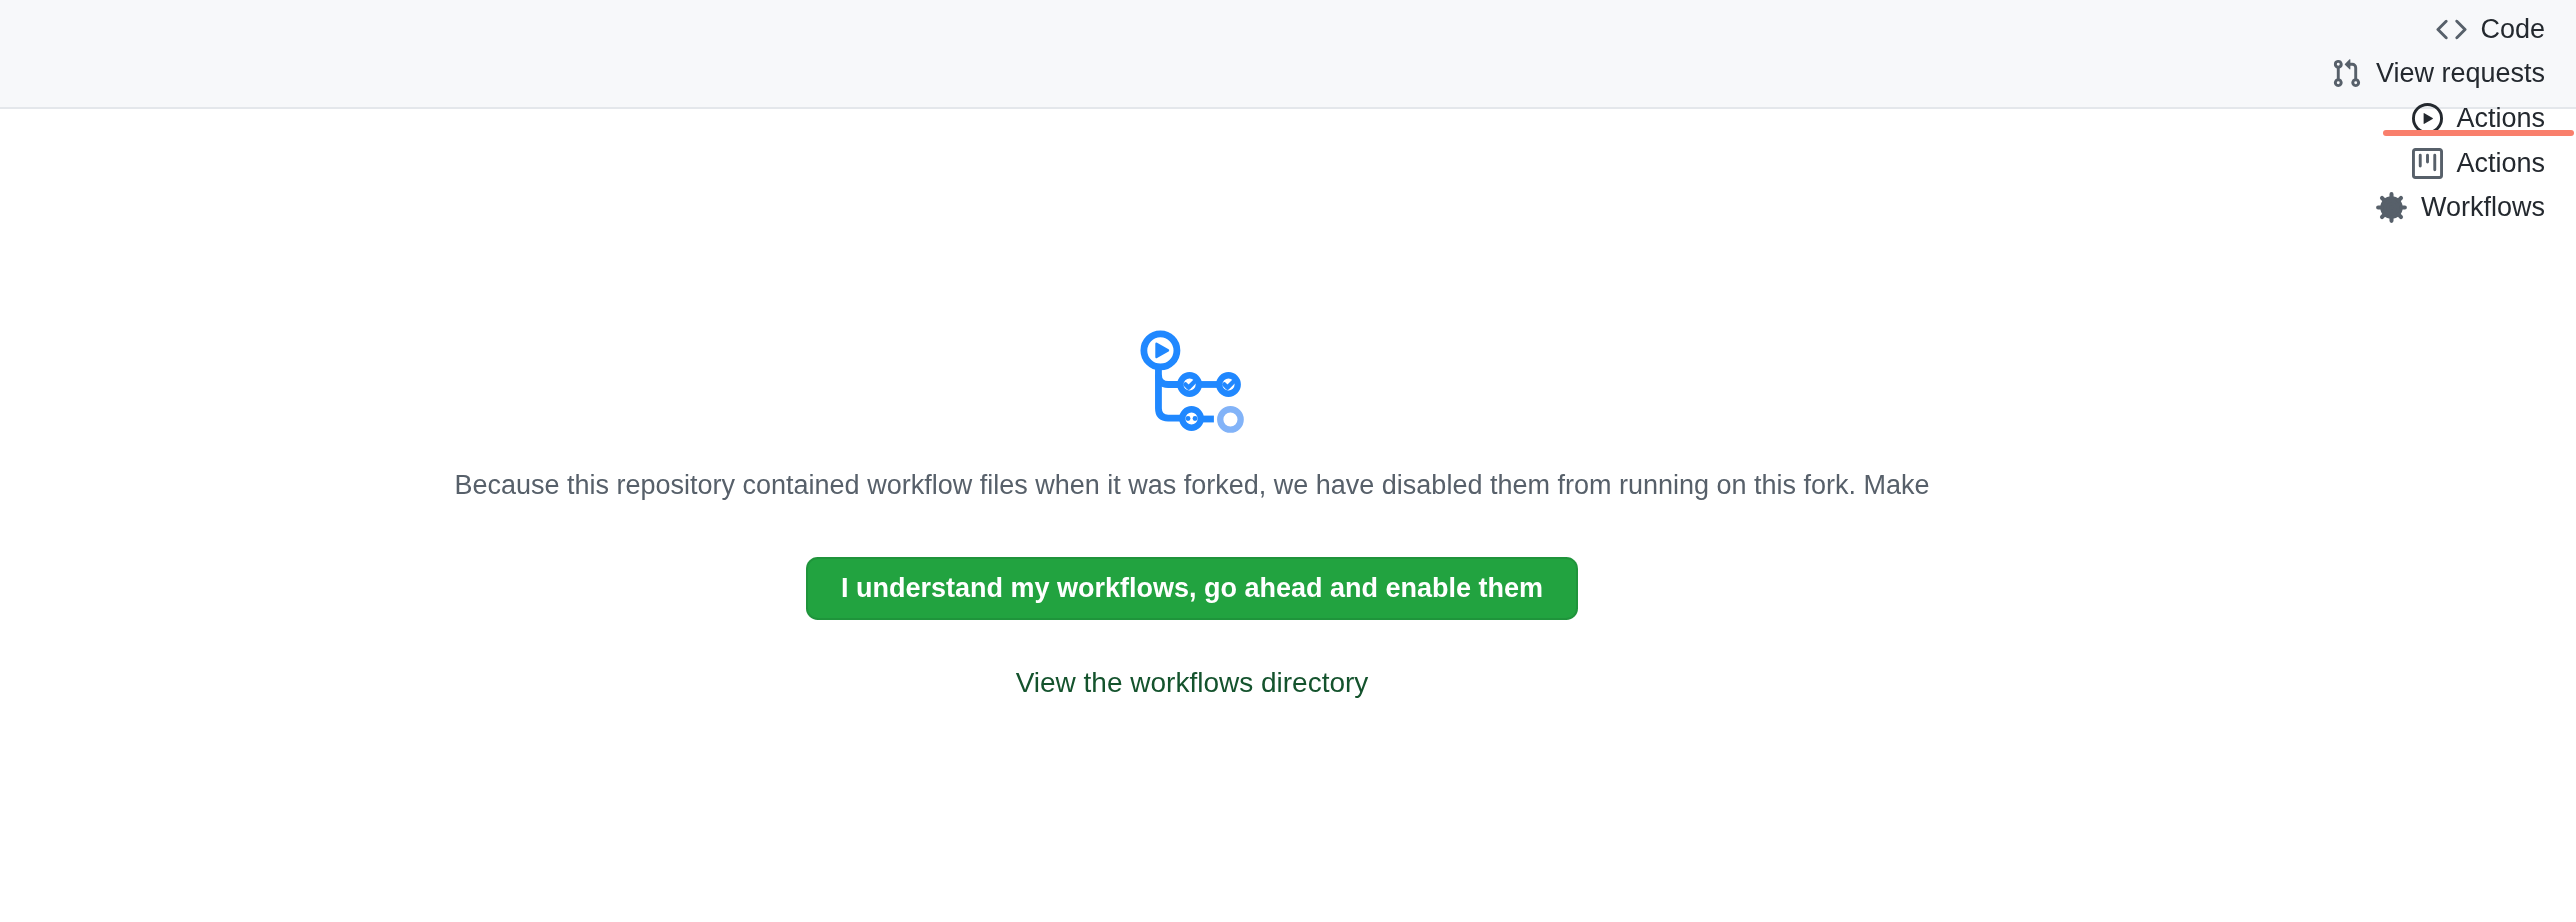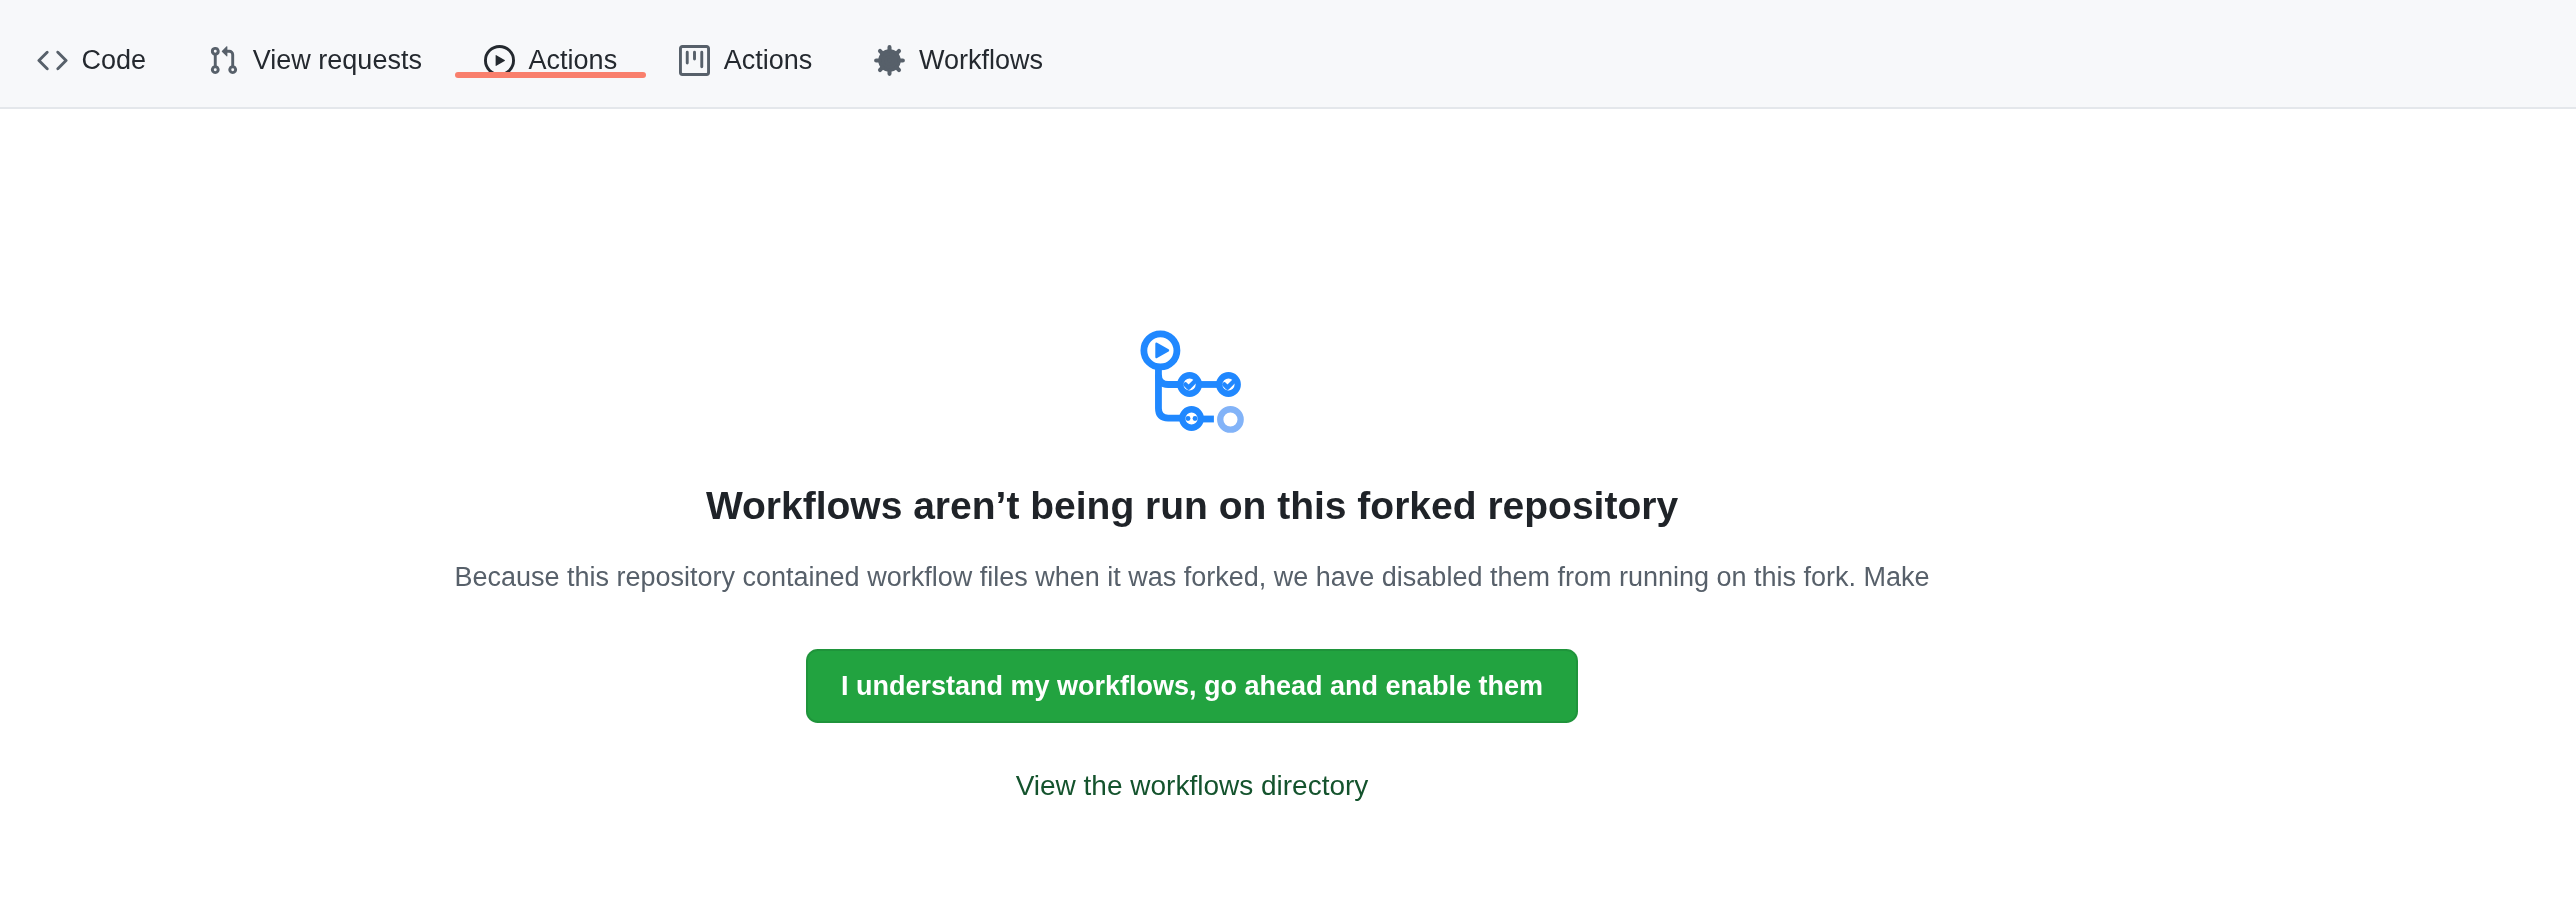--- a/index.html
+++ b/index.html
@@ -4,22 +4,23 @@
 <style>
   * { margin:0; padding:0; box-sizing:border-box; }
   html,body { width:2576px; height:923px; background:#ffffff; overflow:hidden;
               font-family:"Liberation Sans","DejaVu Sans",sans-serif; }
 
   
   .repo-nav {
     width:100%; height:109px;
     background:#f7f8fa;
     border-bottom:2px solid #e4e7eb;
-    display:flex; align-items:center;
+    display:flex; align-items:flex-end;
     padding-left:5.9px;
+    flex-direction:column;
   }
   .tab {
     position:relative;
     display:flex; align-items:center; gap:13.7px;
     padding:13.7px 31px 0 31px;
     font-size:27px; line-height:1;
     color:#24292f; text-decoration:none;
     cursor:pointer; white-space:nowrap;
   }
   .tab .ticon { display:flex; align-items:center; }
@@ -42,21 +43,21 @@
     color:#1f2328; text-align:center;
   }
   .bs-desc {
     margin-top:27px;
     font-size:27px; line-height:42px;
     color:#57606a; text-align:center;
   }
   .bs-desc span { display:block; }
   .bs-button {
     margin-top:51px;
-    height:74px; padding:0 33px;
+    height:63px; padding:0 33px;
     display:flex; align-items:center; justify-content:center;
     background:#22a340;
     border:2px solid rgba(20,70,32,0.15);
     border-radius:11.7px;
     color:#ffffff; font-size:27px; font-weight:600;
     font-family:inherit; cursor:pointer; white-space:nowrap;
   }
   .bs-link {
     margin-top:45px;
     font-size:28px; line-height:35px;
@@ -137,21 +138,20 @@
     <circle cx="94" cy="56" r="9.5" fill="#ffffff" stroke="#2088ff" stroke-width="6.5"></circle>
     <path d="M89.8 56 l3.2 3.2 l6 -6" fill="none" stroke="#2088ff" stroke-width="4.6" stroke-linecap="round" stroke-linejoin="round"></path>
 
     <circle cx="56" cy="91" r="9.5" fill="#ffffff" stroke="#2088ff" stroke-width="6.5"></circle>
     <circle cx="52.4" cy="91" r="2.5" fill="#2088ff"></circle>
     <circle cx="59.6" cy="91" r="2.5" fill="#2088ff"></circle>
 
     <circle cx="96" cy="92" r="10.5" fill="#ffffff" stroke="#82b3f8" stroke-width="6.5"></circle>
   </svg>
 
-  <h3 class="bs-title">Workflows aren’t being run on this forked repository</h3>
 
   <p class="bs-desc">
     <span>Because this repository contained workflow files when it was forked, we have disabled them from running on this fork. Make</span>
   </p>
 
   <button class="bs-button">I understand my workflows, go ahead and enable them</button>
 
   <a class="bs-link">View the workflows directory</a>
 
 </main>

